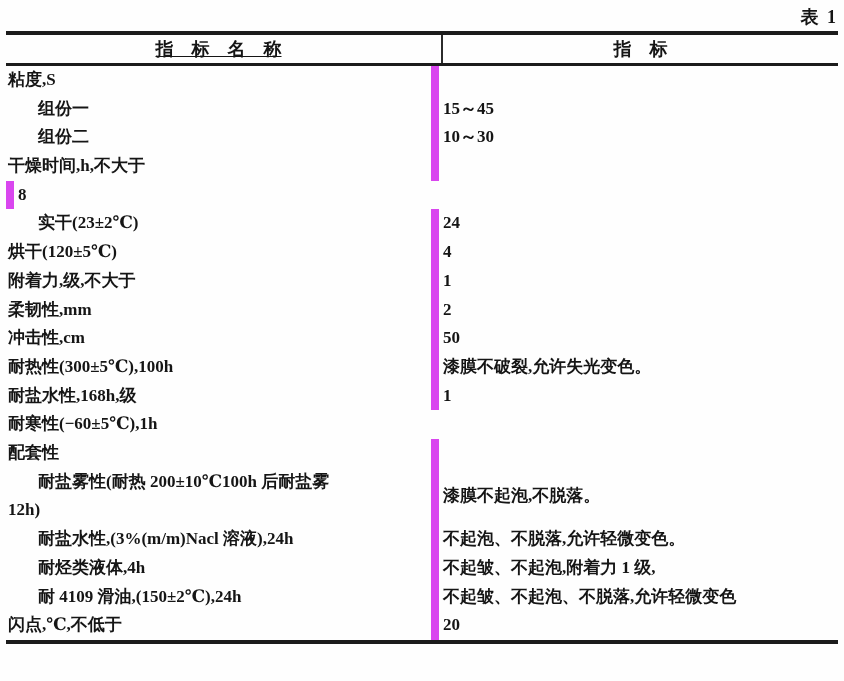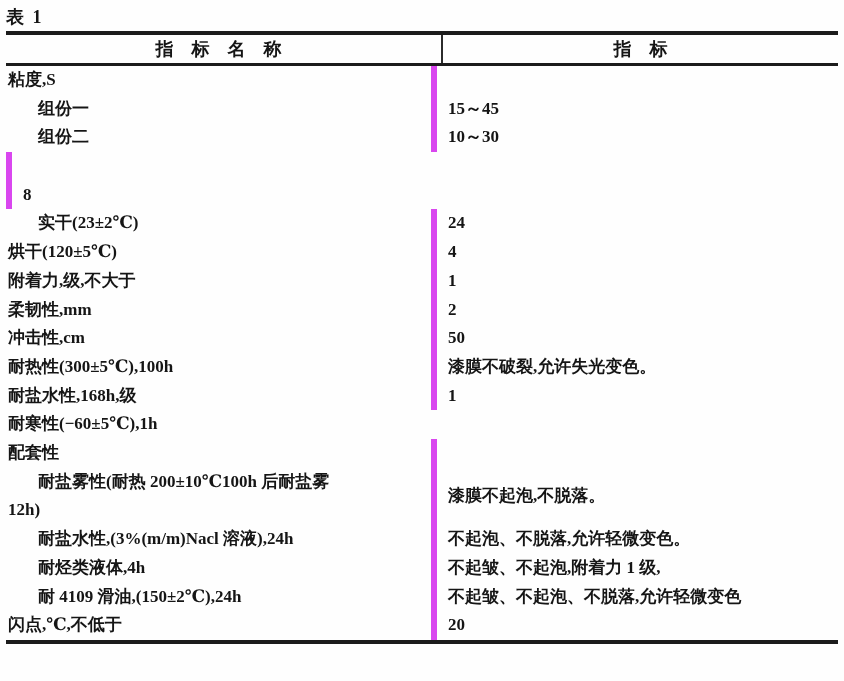--- a/index.html
+++ b/index.html
@@ -18,42 +18,42 @@
   .page {
     box-sizing: border-box;
     width: 844px;
     height: 681px;
     padding: 4px 6px 0 6px;
     background: #fefefe;
   }
   .doc-title {
     height: 27px;
     line-height: 27px;
-    text-align: left;
+    text-align: right;
     font-size: 18px;
     font-weight: 700;
     letter-spacing: 2px;
   }
   .spec-table {
     border-top: 4px solid #1c1c1c;
     border-bottom: 4px solid #1c1c1c;
   }
   .header-row {
     display: flex;
     align-items: stretch;
     border-bottom: 3px solid #1c1c1c;
     font-weight: 700;
     font-size: 18px;
   }
   .header-row .hcell {
     height: 28px;
     line-height: 28px;
     text-align: center;
   }
-  .hcell.name-col  { width: 425px; }
+  .hcell.name-col  { width: 425px; text-decoration: underline; }
   .hcell.value-col { flex: 1; border-left: 2px solid #2b2b2b; margin-left: 10px; }
   .trow {
     display: flex;
     align-items: stretch;
     font-size: 17px;
     font-weight: 600;
   }
   .trow .name-cell {
     box-sizing: border-box;
     width: 425px;
@@ -64,22 +64,22 @@
   }
   .name-line {
     height: 28.7px;
     line-height: 28.7px;
     white-space: nowrap;
   }
   .name-line.indent { padding-left: 30px; }
   .trow .value-cell {
     box-sizing: border-box;
     flex: 1;
-    border-left: 6px solid #d946ef;
-    padding-left: 11px;
+    border-left: 8px solid #d946ef;
+    padding-left: 4px;
     display: flex;
     align-items: center;
     min-height: 28.7px;
     line-height: 28.7px;
     white-space: nowrap;
   }
 </style>
 </head>
 <body>
 
@@ -107,20 +107,23 @@
           </div>
           <div class="value-cell">15～45</div>
         </div>
         <div class="trow">
           <div class="name-cell">
             <div class="name-line indent">组份二</div>
           </div>
           <div class="value-cell">10～30</div>
         </div>
         <div class="trow">
+          <div class="name-cell">
+            <div class="name-line">干燥时间,h,不大于</div>
+          </div>
           <div class="value-cell"></div>
         </div>
         <div class="trow">
           <div class="value-cell">8</div>
         </div>
         <div class="trow">
           <div class="name-cell">
             <div class="name-line indent">实干(23±2℃)</div>
           </div>
           <div class="value-cell">24</div>

